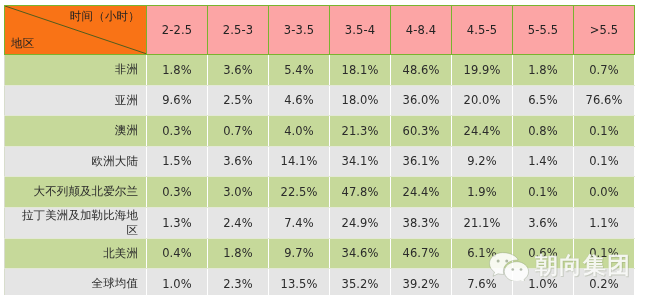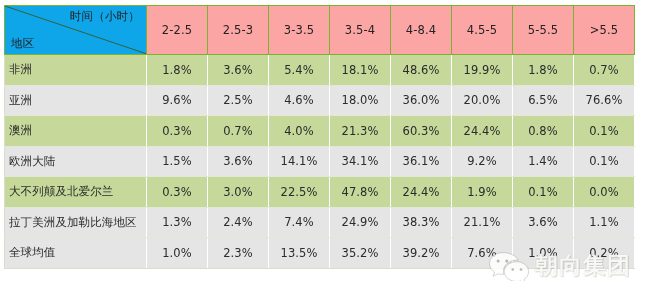--- a/index.html
+++ b/index.html
@@ -34,21 +34,21 @@
   }
 
   table.data-table col.label-col { width: 142px; }
   table.data-table col.val-col   { width: 61px; }
 
   
   thead tr { height: 48px; }
 
   th.corner-cell {
     position: relative;
-    background: #0ea5e9;
+    background: #f97316;
     border: 1px solid #7ab32f;
     padding: 0;
     height: 48px;
     vertical-align: top;
     overflow: hidden;
   }
   th.corner-cell .diag {
     position: absolute;
     inset: 0;
     pointer-events: none;
@@ -96,22 +96,22 @@
     border-bottom: 1px solid #e3e8d6;
     padding: 0 8px;
     height: 29.5px;
     vertical-align: middle;
     font-size: 11.5px;
     letter-spacing: 0.1px;
     color: #2b2b2b;
   }
 
   tbody td.row-label {
-    text-align: left;
-    padding-left: 4px;
+    text-align: right;
+    padding-left: 16px;
     border-left: 1px solid #d8ddcd;
     margin-left: 20px;
   }
   tbody td.cell-value {
     text-align: center;
     padding: 0;
   }
   tbody td.last-col { border-right: 1px solid #d8ddcd; }
   tbody tr:last-child td { border-bottom: 1px solid #d8ddcd; }
 
@@ -246,20 +246,31 @@
         <td class="row-label">拉丁美洲及加勒比海地区</td>
         <td class="cell-value">1.3%</td>
         <td class="cell-value">2.4%</td>
         <td class="cell-value">7.4%</td>
         <td class="cell-value">24.9%</td>
         <td class="cell-value">38.3%</td>
         <td class="cell-value">21.1%</td>
         <td class="cell-value">3.6%</td>
         <td class="cell-value last-col">1.1%</td>
       </tr>
+      <tr class="row-odd">
+        <td class="row-label">北美洲</td>
+        <td class="cell-value">0.4%</td>
+        <td class="cell-value">1.8%</td>
+        <td class="cell-value">9.7%</td>
+        <td class="cell-value">34.6%</td>
+        <td class="cell-value">46.7%</td>
+        <td class="cell-value">6.1%</td>
+        <td class="cell-value">0.6%</td>
+        <td class="cell-value last-col">0.1%</td>
+      </tr>
       <tr class="row-even">
         <td class="row-label">全球均值</td>
         <td class="cell-value">1.0%</td>
         <td class="cell-value">2.3%</td>
         <td class="cell-value">13.5%</td>
         <td class="cell-value">35.2%</td>
         <td class="cell-value">39.2%</td>
         <td class="cell-value">7.6%</td>
         <td class="cell-value">1.0%</td>
         <td class="cell-value last-col">0.2%</td>

